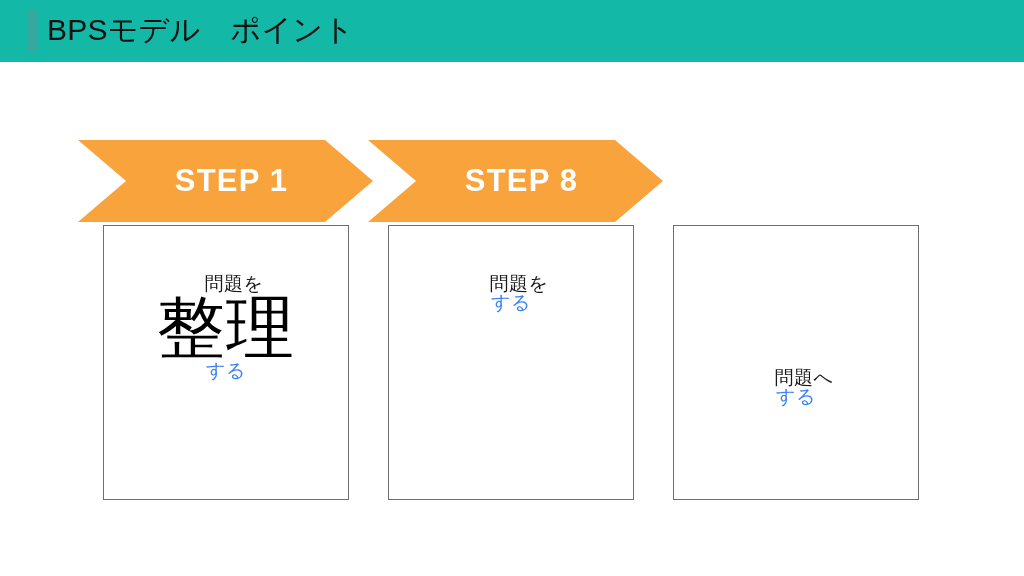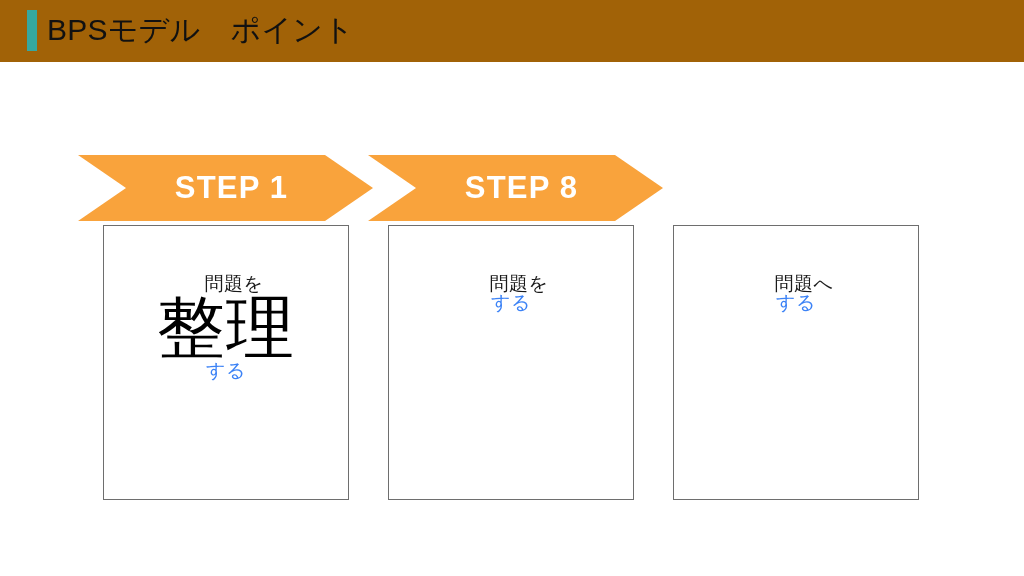--- a/index.html
+++ b/index.html
@@ -17,21 +17,21 @@
     color: #000000;
   }
 
   
   .header-band {
     position: absolute;
     left: 0;
     top: 0;
     width: 1024px;
     height: 62px;
-    background: #a16207;
+    background: #14b8a6;
   }
   .header-accent {
     position: absolute;
     left: 27px;
     top: 10px;
     width: 10px;
     height: 41px;
     background: #36a8a0;
   }
   .header-title {
@@ -50,22 +50,22 @@
   
   .steps-row {
     position: absolute;
     left: 78px;
     top: 140px;
     width: 870px;
     height: 66px;
   }
   .step-arrow {
     position: absolute;
-    top: 15px;
-    height: 66px;
+    top: 0;
+    height: 82px;
     background: #f9a33c;
     -webkit-clip-path: polygon(0 0, calc(100% - 48px) 0, 100% 50%, calc(100% - 48px) 100%, 0 100%, 48px 50%);
     clip-path: polygon(0 0, calc(100% - 48px) 0, 100% 50%, calc(100% - 48px) 100%, 0 100%, 48px 50%);
     display: flex;
     align-items: center;
     justify-content: center;
   }
   .step-arrow.a1 { left: 0px;   width: 295px; }
   .step-arrow.a2 { left: 290px; width: 295px; }
   .step-arrow.a3 { left: 580px; width: 290px; }
@@ -87,21 +87,21 @@
     height: 275px;
     background: #ffffff;
     border: 1px solid #6e6e6e;
     box-sizing: border-box;
     display: flex;
     flex-direction: column;
     align-items: center;
   }
   .content-box.b1 { left: 103px; }
   .content-box.b2 { left: 388px; }
-  .content-box.b3 { left: 673px; }
+  .content-box.b3 { left: 673px; justify-content: center; }
 
   .box-pre {
     margin-top: 48px;
     font-size: 19px;
     line-height: 1;
     color: #1a1a1a;
     letter-spacing: 0.5px;
     margin-left: 16px;
   }
   .box-main {

